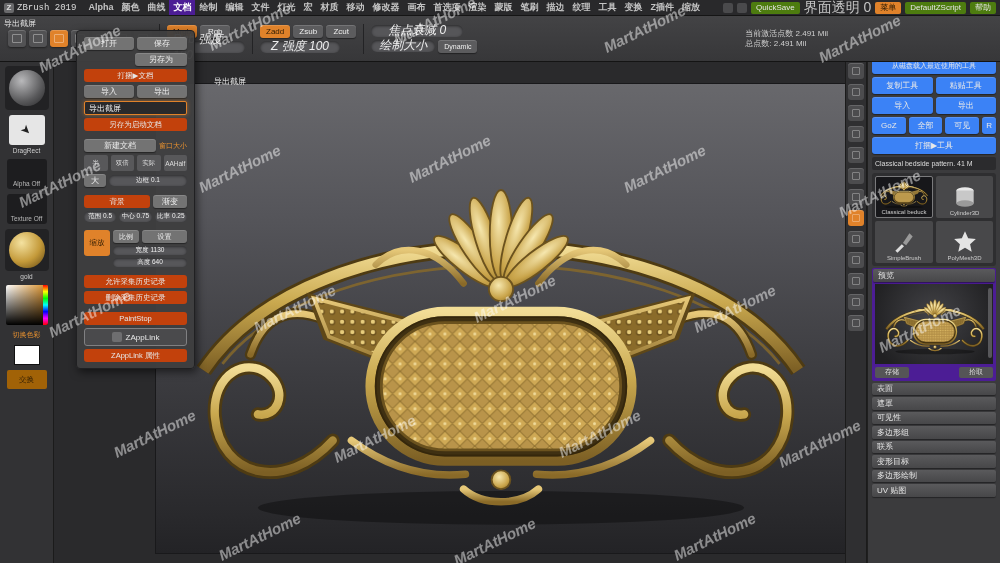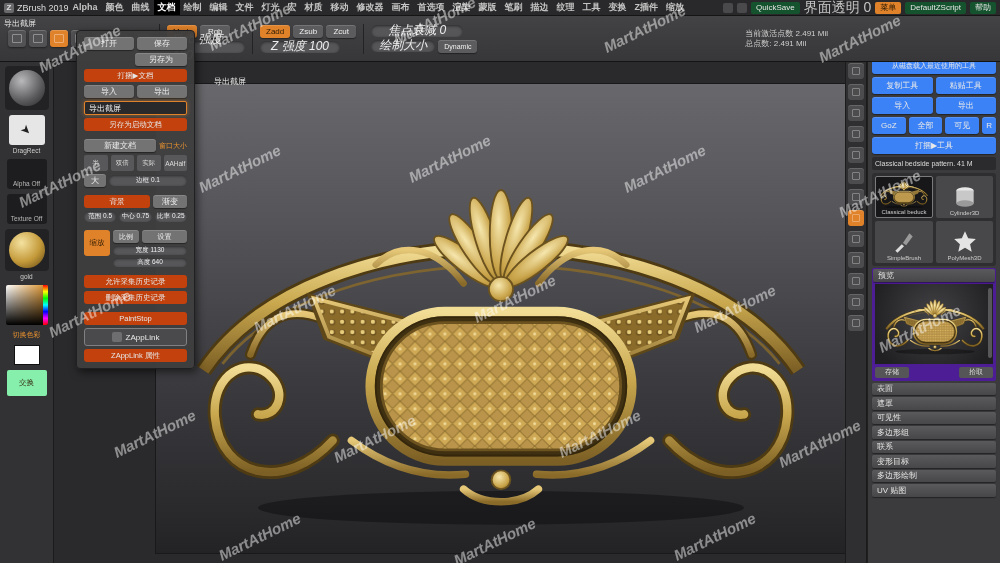--- a/index.html
+++ b/index.html
@@ -6,26 +6,26 @@
   html,body { width:1000px; height:563px; overflow:hidden; background:#1f1f21;
     font-family:"Liberation Sans","DejaVu Sans",sans-serif; }
   .stage { position:relative; width:1000px; height:563px; background:#28282a; }
 
   
   .titlebar { position:absolute; left:0; top:0; right:0; height:16px; background:#29292b;
     border-bottom:1px solid #151515; display:flex; align-items:center; padding:0 4px;
     color:#c4c4c4; font-size:9px; white-space:nowrap; z-index:30; }
   .logo { width:10px; height:10px; background:#6a6a6c; color:#ddd; font-size:8px; font-weight:bold;
     display:flex; align-items:center; justify-content:center; border-radius:2px; margin-right:3px; }
-  .apptitle { color:#dcdcdc; }
+  .apptitle { margin-right:8px; color:#dcdcdc;font-family:Liberation Mono, monospace; }
   .menus { display:flex;font-weight:bold; }
   .menu { padding:0 4px; line-height:15px; cursor:default; }
-  .menu.active { background:#000000; color:#fff; }
+  .menu.active { background:#4c1d95; color:#fff; }
   .tb-right { margin-left:auto; display:flex; align-items:center; gap:4px; }
-  .tb-chip { height:12px; padding:0 5px; background:#14532d; border-radius:2px; color:#e6e6e6;
+  .tb-chip { height:12px; padding:0 5px; background:#4d7c0f; border-radius:2px; color:#e6e6e6;
     font-size:8px; display:flex; align-items:center; }
   .tb-chip.orange { background:#e0822a; color:#2e1c04; }
   .tb-mini { width:10px; height:10px; background:#4a4a4c; border-radius:2px; }
 
   
   .topshelf { position:absolute; left:0; top:16px; right:0; height:46px;
     background:linear-gradient(#434345,#373739); border-bottom:1px solid #141414;
     display:flex; align-items:center; padding:0 8px; gap:7px; z-index:20; }
   .hint { position:absolute; left:4px; top:18px; font-size:8px; color:#e4e4e4; z-index:40; }
   .ic { width:18px; height:17px; background:#525254; border-radius:3px; flex:0 0 auto;
@@ -59,21 +59,21 @@
   .offbox { width:40px; height:30px; background:#1d1d1f; border-radius:3px; display:flex;
     align-items:flex-end; justify-content:center; color:#b8b8b8; font-size:6.5px; padding-bottom:2px; }
   .caption { font-size:6.5px; color:#cfcfcf; margin-top:-3px; }
   .picker { width:42px; height:40px; position:relative; border-radius:2px; overflow:hidden;
     background:linear-gradient(to bottom, rgba(0,0,0,0), #000),
                linear-gradient(to right, #fff, rgba(255,255,255,0)), #d78a1e; }
   .hue { position:absolute; right:0; top:0; width:5px; height:100%;
     background:linear-gradient(#f00,#ff0,#0f0,#0ff,#00f,#f0f,#f00); }
   .olabel { font-size:7px; color:#e8912f; }
   .swatch { width:26px; height:20px; background:#fff; border:1px solid #111; }
-  .swapbar { width:40px; height:26px; background:#86efac; color:#2e1c04; font-size:7.5px;
+  .swapbar { width:40px; height:19px; background:#a16207; color:#2e1c04; font-size:7.5px;
     display:flex; align-items:center; justify-content:center; border-radius:2px;font-family:Liberation Serif, serif; }
 
   .canvas { position:absolute; left:54px; top:62px; right:155px; bottom:0; background:#2a2a2c; }
   .doc { position:absolute; left:102px; top:22px; width:689px; height:469px;
     background:linear-gradient(180deg,#68686c 0%,#55555a 28%,#3c3c40 62%,#29292c 92%,#232326 100%);
     box-shadow:0 0 0 1px #19191b; overflow:hidden; }
   .doc-hint { position:absolute; left:160px; top:14px; font-size:8px; color:#ececec; z-index:5; }
   .model { position:absolute; left:50%; top:53%; transform:translate(-50%,-50%); }
 
   

